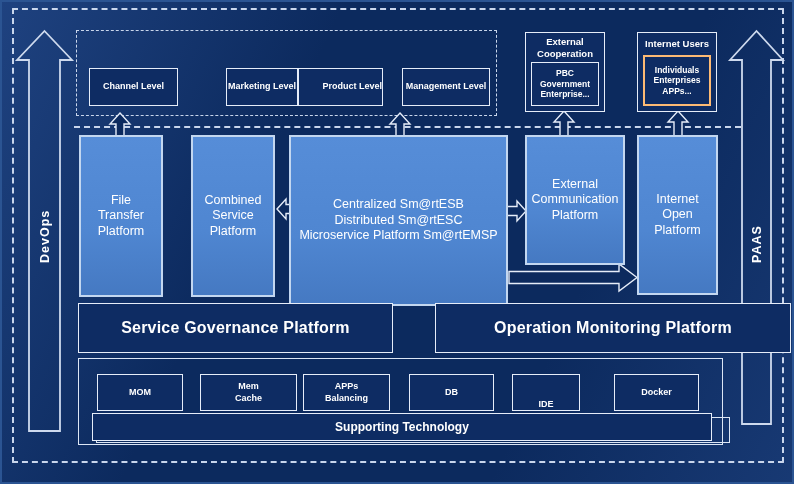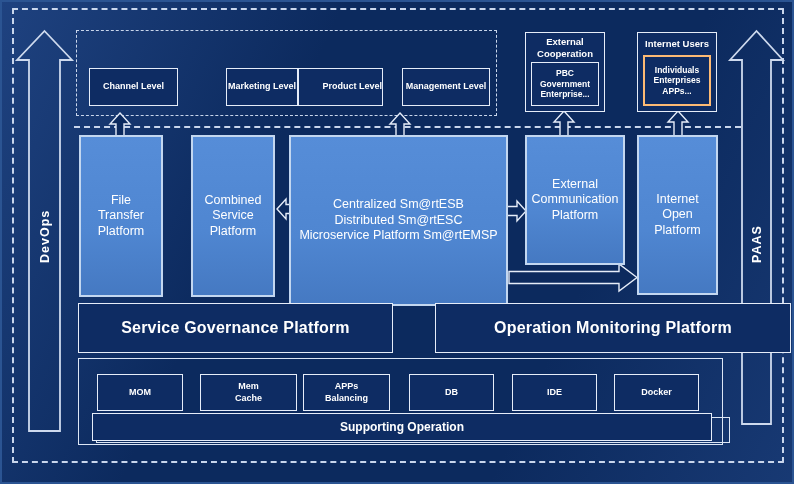--- a/index.html
+++ b/index.html
@@ -138,25 +138,25 @@
     <span class="lbl">Mem
 Cache</span>
   </div>
   <div class="abs box-dark center tiny" style="left:303px;top:374px;width:87px;height:37px;">
     <span class="lbl">APPs
 Balancing</span>
   </div>
   <div class="abs box-dark center tiny" style="left:409px;top:374px;width:85px;height:37px;">
     <span class="lbl">DB</span>
   </div>
-  <div class="abs box-dark center tiny" style="left:512px;top:374px;width:85px;height:37px;">
+  <div class="abs box-dark center tiny" style="left:512px;top:374px;width:68px;height:37px;align-items:flex-end;">
     <span class="lbl">IDE</span>
   </div>
   <div class="abs box-dark center tiny" style="left:614px;top:374px;width:85px;height:37px;">
     <span class="lbl">Docker</span>
   </div>
 
   <div class="abs" style="left:96px;top:417px;width:634px;height:26px;border:1px solid #dce6f5;"></div>
   <div class="abs box-dark center" style="left:92px;top:413px;width:620px;height:28px;font-size:12px;font-weight:bold;">
-    <span class="lbl">Supporting Operation</span>
+    <span class="lbl">Supporting Technology</span>
   </div>
 
 </div>
 
 </body></html>

